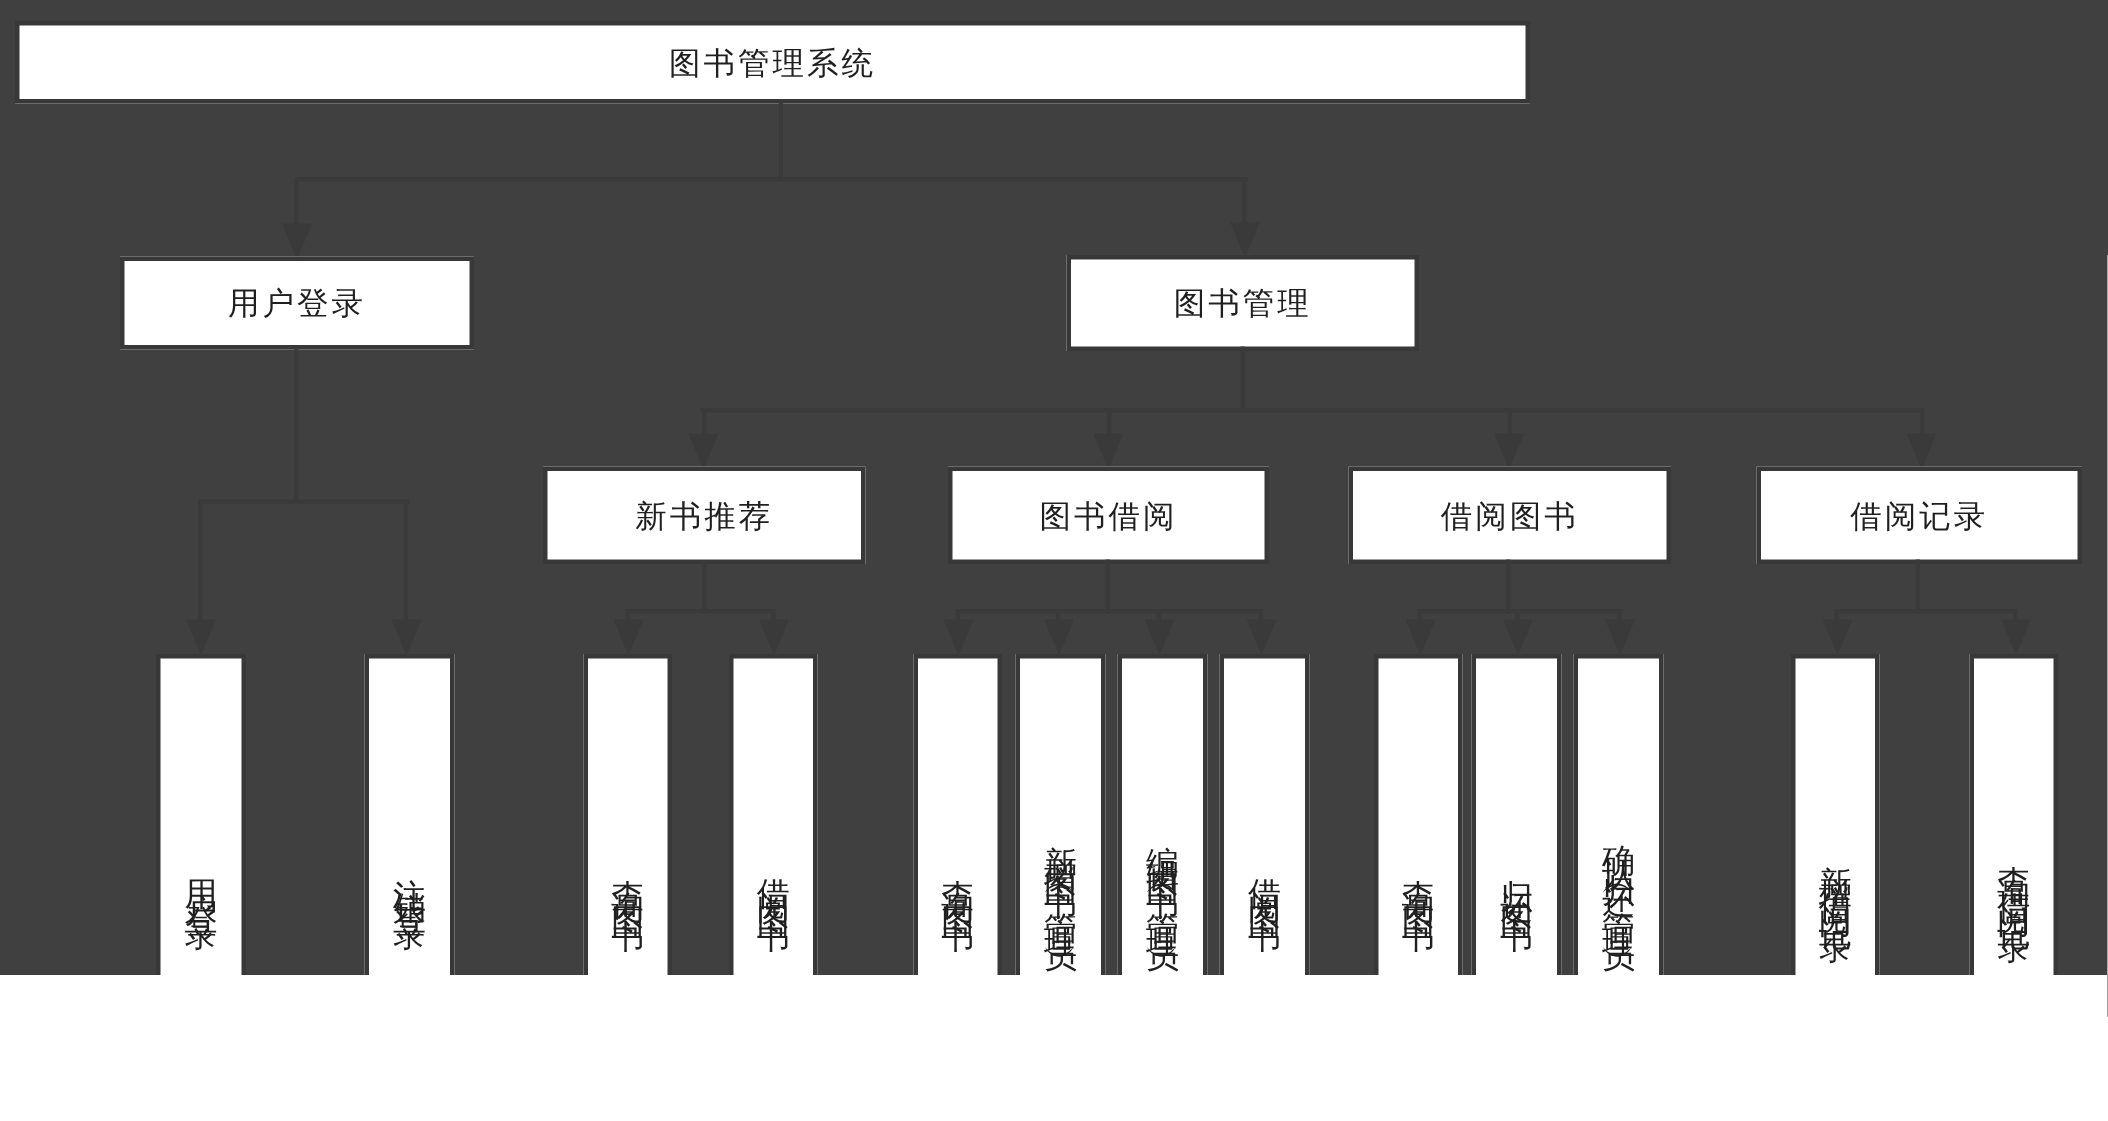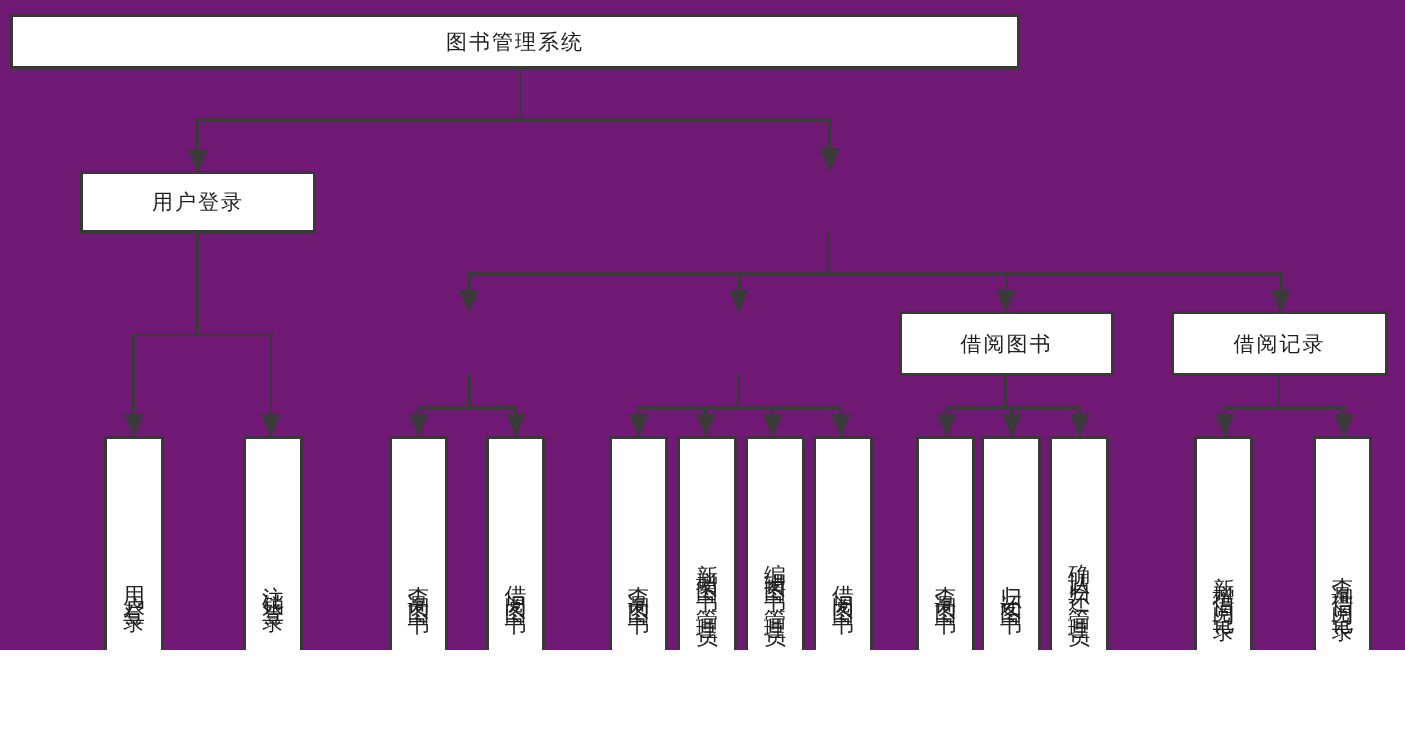--- a/index.html
+++ b/index.html
@@ -1,20 +1,20 @@
 <!DOCTYPE html>
 <html><head>
 <meta charset="utf-8">
 <style>
   html, body { margin: 0; padding: 0; background: #ffffff; }
   .stage {
     position: relative;
     width: 1405px;
     height: 650px;
-    background: #701a75;
+    background: #404040;
     font-family: "Liberation Sans", sans-serif;
     overflow: hidden;
     text-decoration: underline;
   }
   .node {
     position: absolute;
     box-sizing: border-box;
     border: 3px solid #383838;
     background: #ffffff;
     display: flex;
@@ -75,39 +75,48 @@
   <div class="vline" style="left:519px; top:66px; width:3px; height:54px;"></div>
   <div class="hline" style="left:196px; top:118px; width:636px; height:3px;"></div>
   <div class="vline" style="left:196px; top:118px; width:3px; height:34px;"></div>
   <div class="ah" style="left:188px; top:149px;"></div>
   <div class="vline" style="left:828px; top:118px; width:3px; height:34px;"></div>
   <div class="ah" style="left:820px; top:148px;"></div>
 
   <div class="node" style="left:80px; top:171px; width:236px; height:62px;">
     <span>用户登录</span>
   </div>
+  <div class="node" style="left:711px; top:170px; width:235px; height:64px;">
+    <span>图书管理</span>
+  </div>
 
   <div class="vline" style="left:196px; top:231px; width:3px; height:105px;"></div>
   <div class="hline" style="left:132px; top:333px; width:141px; height:3px;"></div>
   <div class="vline" style="left:132px; top:333px; width:3px; height:82px;"></div>
   <div class="ah" style="left:124px; top:413px;"></div>
   <div class="vline" style="left:269px; top:333px; width:3px; height:82px;"></div>
   <div class="ah" style="left:261px; top:413px;"></div>
 
   <div class="vline" style="left:827px; top:231px; width:3px; height:44px;"></div>
   <div class="hline" style="left:467px; top:272px; width:816px; height:3px;"></div>
   <div class="vline" style="left:468px; top:272px; width:3px; height:20px;"></div>
   <div class="ah" style="left:459px; top:289px;"></div>
   <div class="vline" style="left:738px; top:272px; width:3px; height:20px;"></div>
   <div class="ah" style="left:729px; top:289px;"></div>
   <div class="vline" style="left:1005px; top:272px; width:3px; height:20px;"></div>
   <div class="ah" style="left:996px; top:289px;"></div>
   <div class="vline" style="left:1280px; top:272px; width:3px; height:20px;"></div>
   <div class="ah" style="left:1271px; top:289px;"></div>
 
+  <div class="node" style="left:362px; top:311px; width:215px; height:65px;">
+    <span>新书推荐</span>
+  </div>
+  <div class="node" style="left:632px; top:311px; width:214px; height:65px;">
+    <span>图书借阅</span>
+  </div>
   <div class="node" style="left:899px; top:311px; width:215px; height:65px;">
     <span>借阅图书</span>
   </div>
   <div class="node" style="left:1171px; top:311px; width:217px; height:65px;">
     <span>借阅记录</span>
   </div>
 
   <div class="vline" style="left:468px; top:374px; width:3px; height:35px;"></div>
   <div class="hline" style="left:417px; top:406px; width:100px; height:3px;"></div>
   <div class="vline" style="left:417px; top:406px; width:3px; height:12px;"></div>

